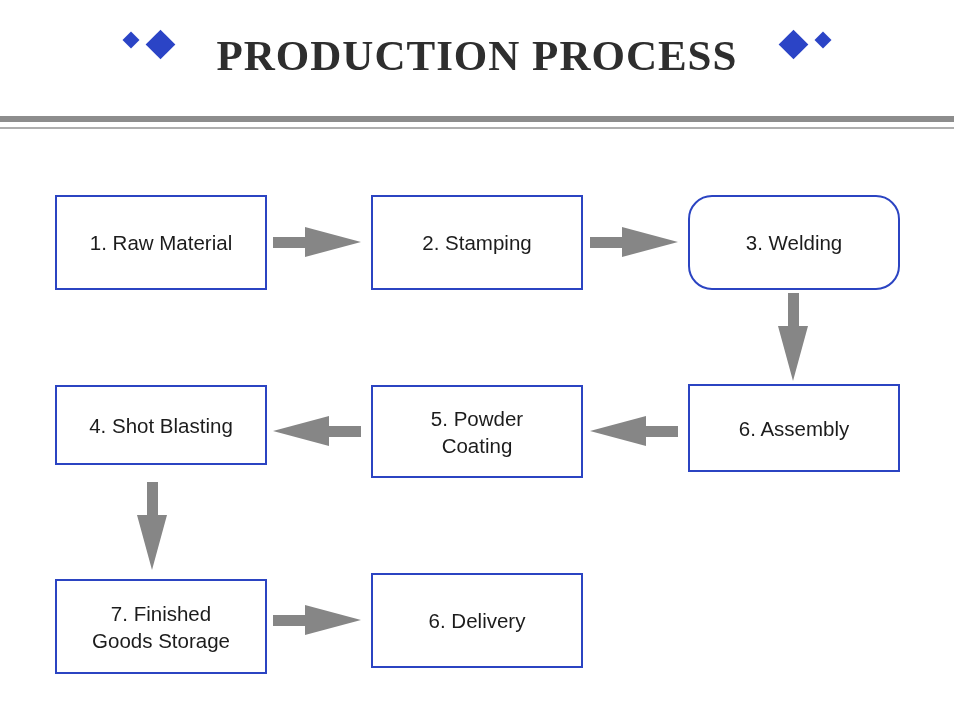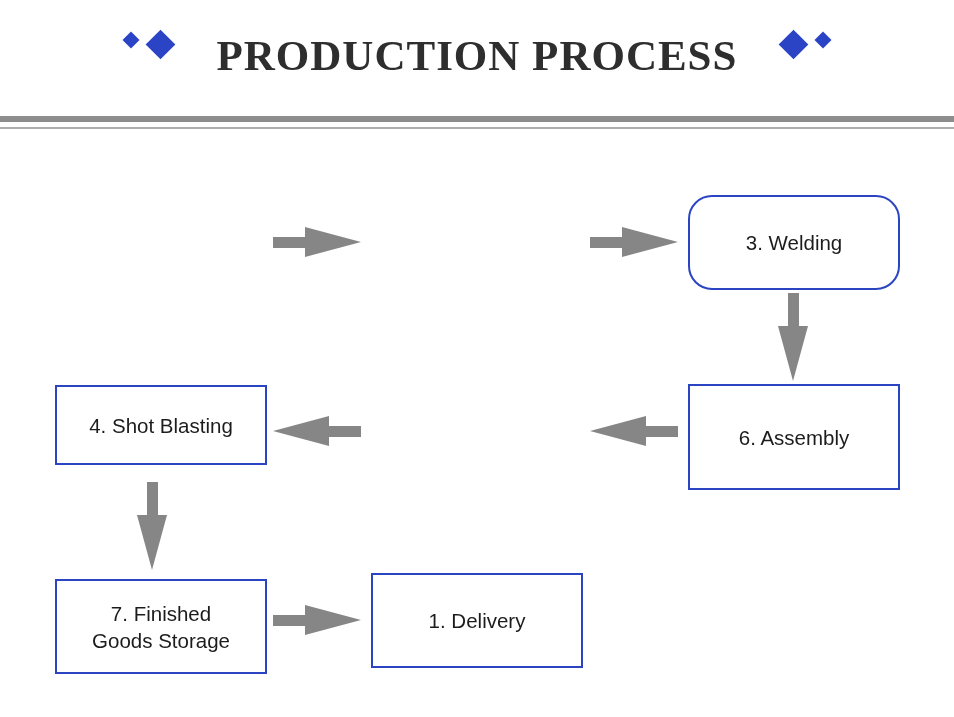--- a/index.html
+++ b/index.html
@@ -81,21 +81,21 @@
     font-size: 20.5px;
     line-height: 27px;
     color: #1c1c1c;
     white-space: pre-line;
   }
   #box-1 { left: 55px;  top: 195px; }
   #box-2 { left: 371px; top: 195px; }
   #box-3 { left: 688px; top: 195px; border-radius: 24px; }
   #box-4 { left: 55px;  top: 385px; height: 80px; }
   #box-5 { left: 371px; top: 385px; height: 93px; }
-  #box-6 { left: 688px; top: 384px; height: 106px; }
+  #box-6 { left: 688px; top: 384px; height: 88px; }
   #box-7 { left: 55px;  top: 573px; margin-top: 6px; }
   #box-8 { left: 371px; top: 573px; }
 
   
   .arrow-h {
     position: absolute;
     display: flex;
     align-items: center;
     height: 30px;
   }
@@ -143,28 +143,32 @@
     <span class="diamond small dm-l1"></span>
     <span class="diamond large dm-l2"></span>
     <span class="page-title">PRODUCTION PROCESS</span>
     <span class="diamond large dm-r1"></span>
     <span class="diamond small dm-r2"></span>
   </div>
 
   <div class="divider-thick"></div>
   <div class="divider-thin"></div>
 
+  <div class="flow-box" id="box-1">1. Raw Material</div>
+  <div class="flow-box" id="box-2">2. Stamping</div>
   <div class="flow-box" id="box-3">3. Welding</div>
 
   <div class="flow-box" id="box-4">4. Shot Blasting</div>
+  <div class="flow-box" id="box-5">5. Powder
+Coating</div>
   <div class="flow-box" id="box-6">6. Assembly</div>
 
   <div class="flow-box" id="box-7">7. Finished
 Goods Storage</div>
-  <div class="flow-box" id="box-8">1. Delivery</div>
+  <div class="flow-box" id="box-8">6. Delivery</div>
 
   <div class="arrow-h" id="arrow-1-2">
     <span class="shaft-h"></span>
     <span class="head-right"></span>
   </div>
 
   <div class="arrow-h" id="arrow-2-3">
     <span class="shaft-h"></span>
     <span class="head-right"></span>
   </div>

